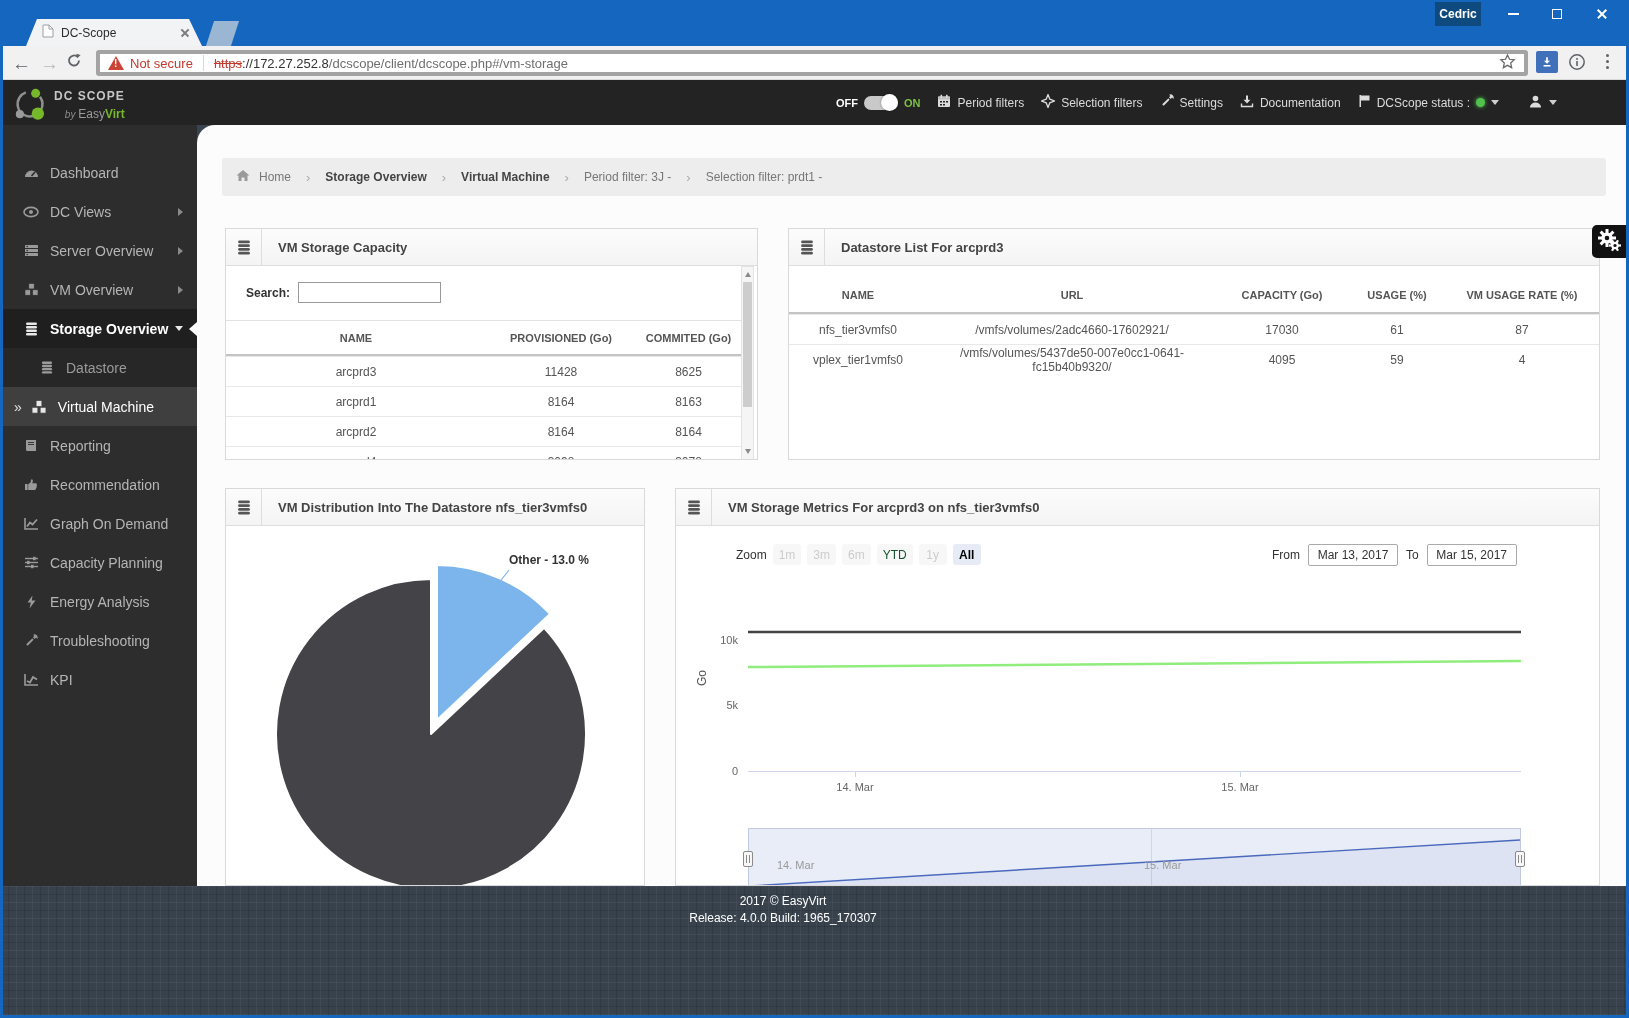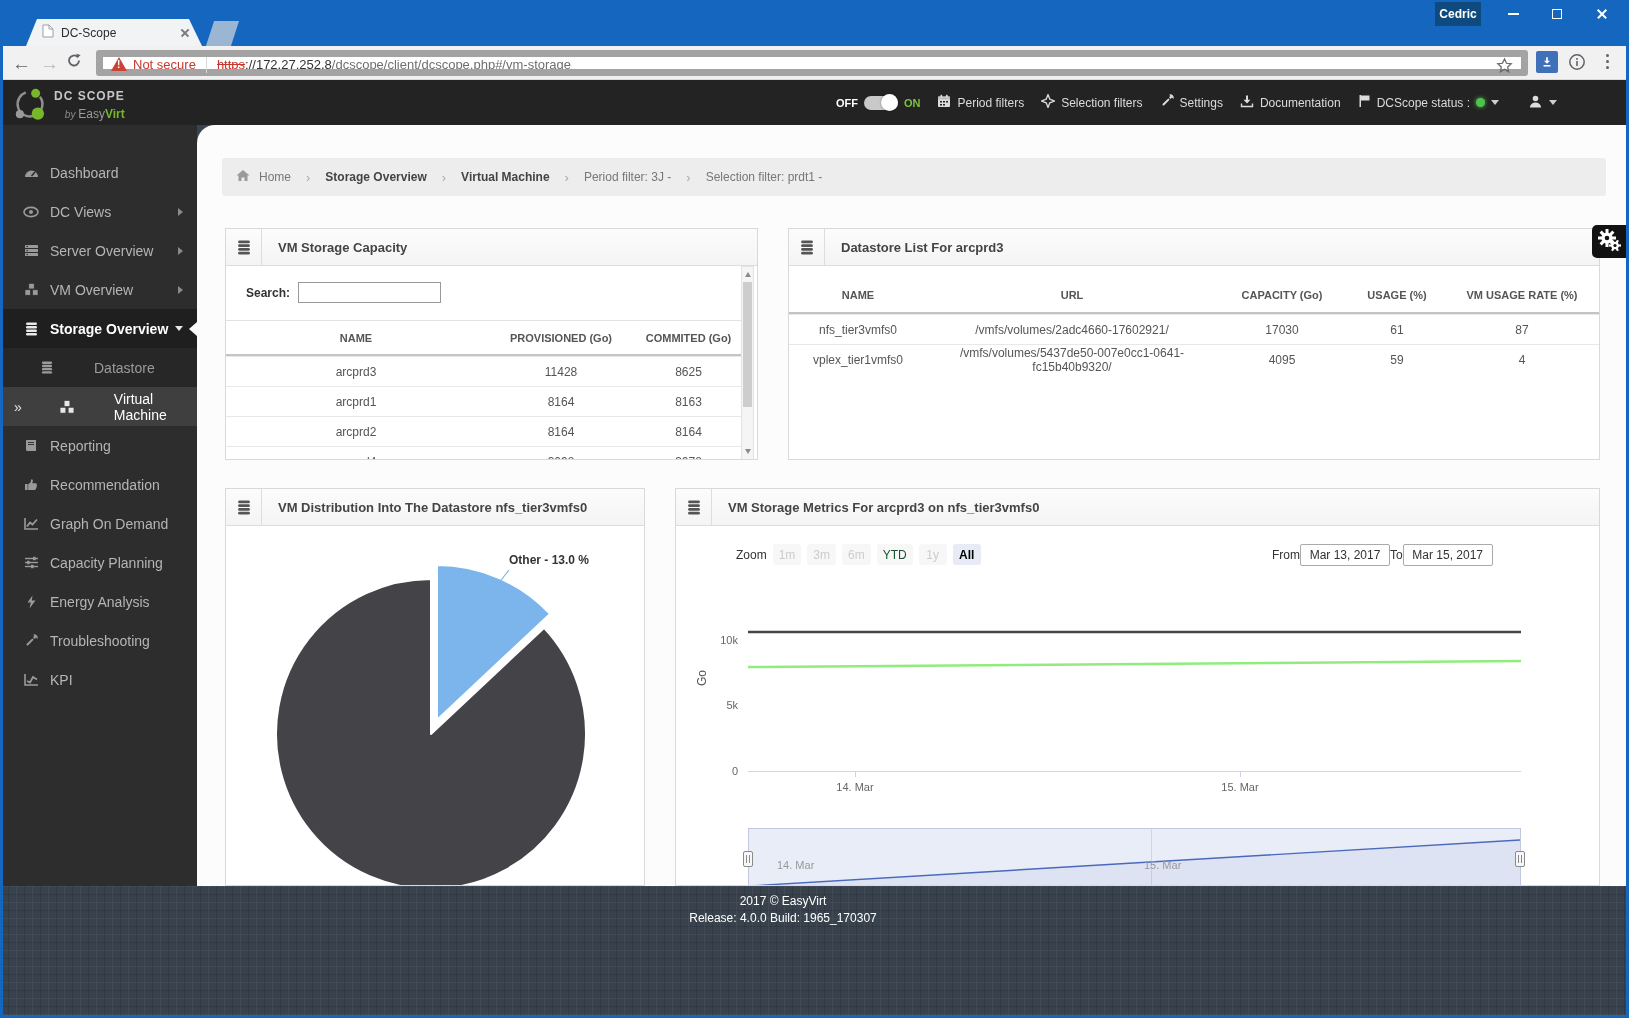--- a/index.html
+++ b/index.html
@@ -17,21 +17,21 @@
   .profile-badge{position:absolute;left:1435px;top:2px;width:46px;height:24px;background:#0f4a7e;color:#fff;font-size:12px;font-weight:bold;display:flex;align-items:center;justify-content:center;}
   .winbtn{position:absolute;top:0;width:44px;height:28px;display:flex;align-items:center;justify-content:center;}
   .winbtn .minbar{width:11px;height:1.8px;background:#fff;}
   .winbtn .maxbox{width:10px;height:10px;border:1.6px solid #fff;}
   .xwrap{position:relative;width:12px;height:12px;}
   .xwrap::before,.xwrap::after{content:"";position:absolute;left:0;top:5px;width:12px;height:1.7px;background:#fff;}
   .xwrap::before{transform:rotate(45deg);} .xwrap::after{transform:rotate(-45deg);}
   .toolbar{position:absolute;left:0;top:46px;width:1629px;height:34px;background:#f1f1f1;border-bottom:1px solid #d8d8d8;}
   .navic{position:absolute;top:50%;transform:translateY(-50%);font-size:19px;color:#5f6368;line-height:1;}
   .navic.dis{color:#b8b8b8;}
-  .urlbar{position:absolute;left:96px;top:4px;width:1432px;height:26px;background:#fff;border:7px solid #a3a3a3;border-radius:3px;display:flex;padding:0 8px;}
+  .urlbar{position:absolute;left:96px;top:4px;width:1432px;height:26px;background:#fff;border:4px solid #a3a3a3;border-radius:3px;display:flex;align-items:center;padding:0 8px;}
   .warn-tri{position:relative;width:0;height:0;border-left:8px solid transparent;border-right:8px solid transparent;border-bottom:14px solid #cc4335;margin-right:6px;}
   .warn-tri::after{content:"!";position:absolute;left:-2px;top:2px;color:#fff;font-size:10px;font-weight:bold;}
   .notsecure{color:#c5382d;font-size:13px;margin-right:10px;}
   .url-sep{width:1px;height:16px;background:#d8d8d8;margin-right:10px;}
   .url-text{font-size:13px;color:#777;white-space:nowrap;overflow:hidden;flex:1;}
   .url-scheme{color:#c5382d;text-decoration:line-through;}
   .url-host{color:#333;}
   .url-rest{color:#6f6f6f;}
   .star{margin-left:auto;}
   .tool-btn{position:absolute;top:5px;}
@@ -58,21 +58,21 @@
 
   
   .sidebar{position:absolute;left:0;top:125px;width:197px;height:761px;background:#2d2d2d;padding-top:28px;}
   .side-item{height:39px;display:flex;align-items:center;padding:0 14px 0 22px;color:#b5b5b5;font-size:14px;cursor:pointer;position:relative;}
   .side-item .s-icon{width:18px;display:flex;justify-content:center;margin-right:10px;}
   .side-item .s-label{flex:1;}
   .chev-r{width:0;height:0;border-top:4px solid transparent;border-bottom:4px solid transparent;border-left:5px solid #8a8a8a;}
   .chev-d{width:0;height:0;border-left:4px solid transparent;border-right:4px solid transparent;border-top:5px solid #e8e8e8;}
   .side-item.active-parent{background:#1f1f1f;color:#fff;font-weight:bold;}
   .submenu{background:#272727;}
-  .submenu .side-item{padding-left:38px;color:#9b9b9b;gap:28px;}
+  .submenu .side-item{padding-left:38px;color:#9b9b9b;}
   .submenu .side-item.active-sub{background:#3f3f3f;color:#fff;padding-left:14px;}
   .dblarrow::before{content:"\00BB";color:#e0e0e0;font-size:14px;margin-right:8px;}
   .notch{position:absolute;left:189px;top:322px;width:0;height:0;border-top:7px solid transparent;border-bottom:7px solid transparent;border-right:8px solid #fcfcfc;z-index:4;}
 
   
   .main{position:absolute;left:197px;top:125px;width:1429px;height:761px;background:#fcfcfc;border-top-left-radius:18px;}
   .breadcrumb{position:absolute;left:222px;top:158px;width:1384px;height:38px;background:#ededed;border-radius:3px;display:flex;align-items:center;padding-left:14px;font-size:12px;color:#777;gap:9px;z-index:3;}
   .bc-sep{color:#aaa;font-size:13px;padding:0 6px;}
   .bc-bold{font-weight:bold;color:#444;}
   .bc-item{cursor:pointer;}
@@ -115,21 +115,21 @@
   .d-rate{flex:0 0 150px;text-align:center;}
 
   
   .pie-label{position:absolute;left:283px;top:27px;font-size:12px;font-weight:bold;color:#333;z-index:2;}
 
   
   .zoomrow{position:absolute;left:60px;top:18px;display:flex;align-items:center;gap:6px;font-size:12px;color:#333;}
   .zbtn{height:21px;min-width:28px;padding:0 6px;border-radius:3px;background:#f7f7f7;color:#14532d;font-size:12px;display:flex;align-items:center;justify-content:center;cursor:pointer;}
   .zbtn.dis{color:#ccc;}
   .zbtn.sel{background:#e6ebf5;font-weight:bold;color:#000;}
-  .fromto{position:absolute;left:596px;top:18px;display:flex;align-items:center;gap:0;font-size:12px;color:#333;}
+  .fromto{position:absolute;left:596px;top:18px;display:flex;align-items:center;gap:8px;font-size:12px;color:#333;}
   .fromto input{width:90px;height:22px;border:1px solid #aaa;font-size:12px;text-align:center;color:#333;background:#fff;border-radius:2px;}
   .ytick{position:absolute;width:52px;text-align:right;font-size:11px;color:#666;}
   .ylab{position:absolute;left:18px;top:145px;font-size:12px;color:#555;transform:rotate(-90deg);}
   .plot-svg{position:absolute;left:72px;top:98px;}
   .xaxis{position:absolute;left:72px;top:245px;width:773px;height:1px;background:#ccd6eb;}
   .xtick{position:absolute;top:245px;width:1px;height:6px;background:#ccd6eb;}
   .xlab{position:absolute;top:255px;width:60px;margin-left:-30px;text-align:center;font-size:11px;color:#666;}
   .navg{position:absolute;left:72px;top:302px;width:773px;height:62px;background:#e9edf8;border:1px solid #c0c8dd;}
   .nav-grid{position:absolute;left:402px;top:0;width:1px;height:62px;background:#cfd6e6;}
   .nav-lab{position:absolute;top:30px;font-size:11px;color:#999;}

